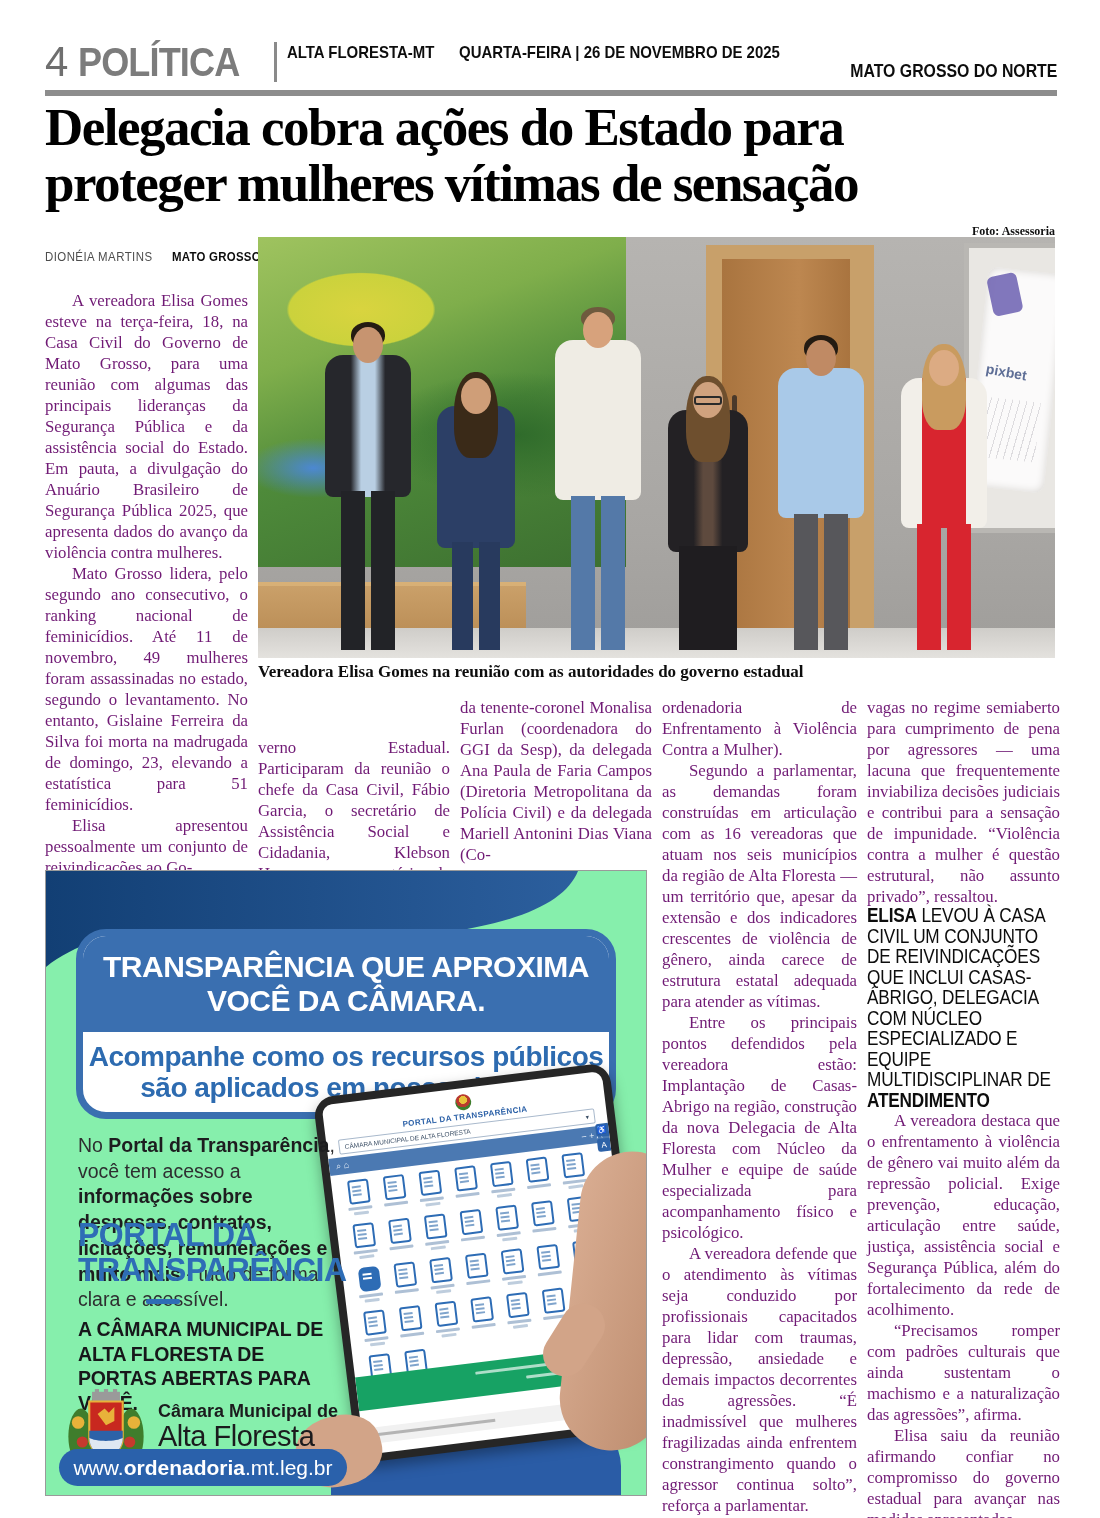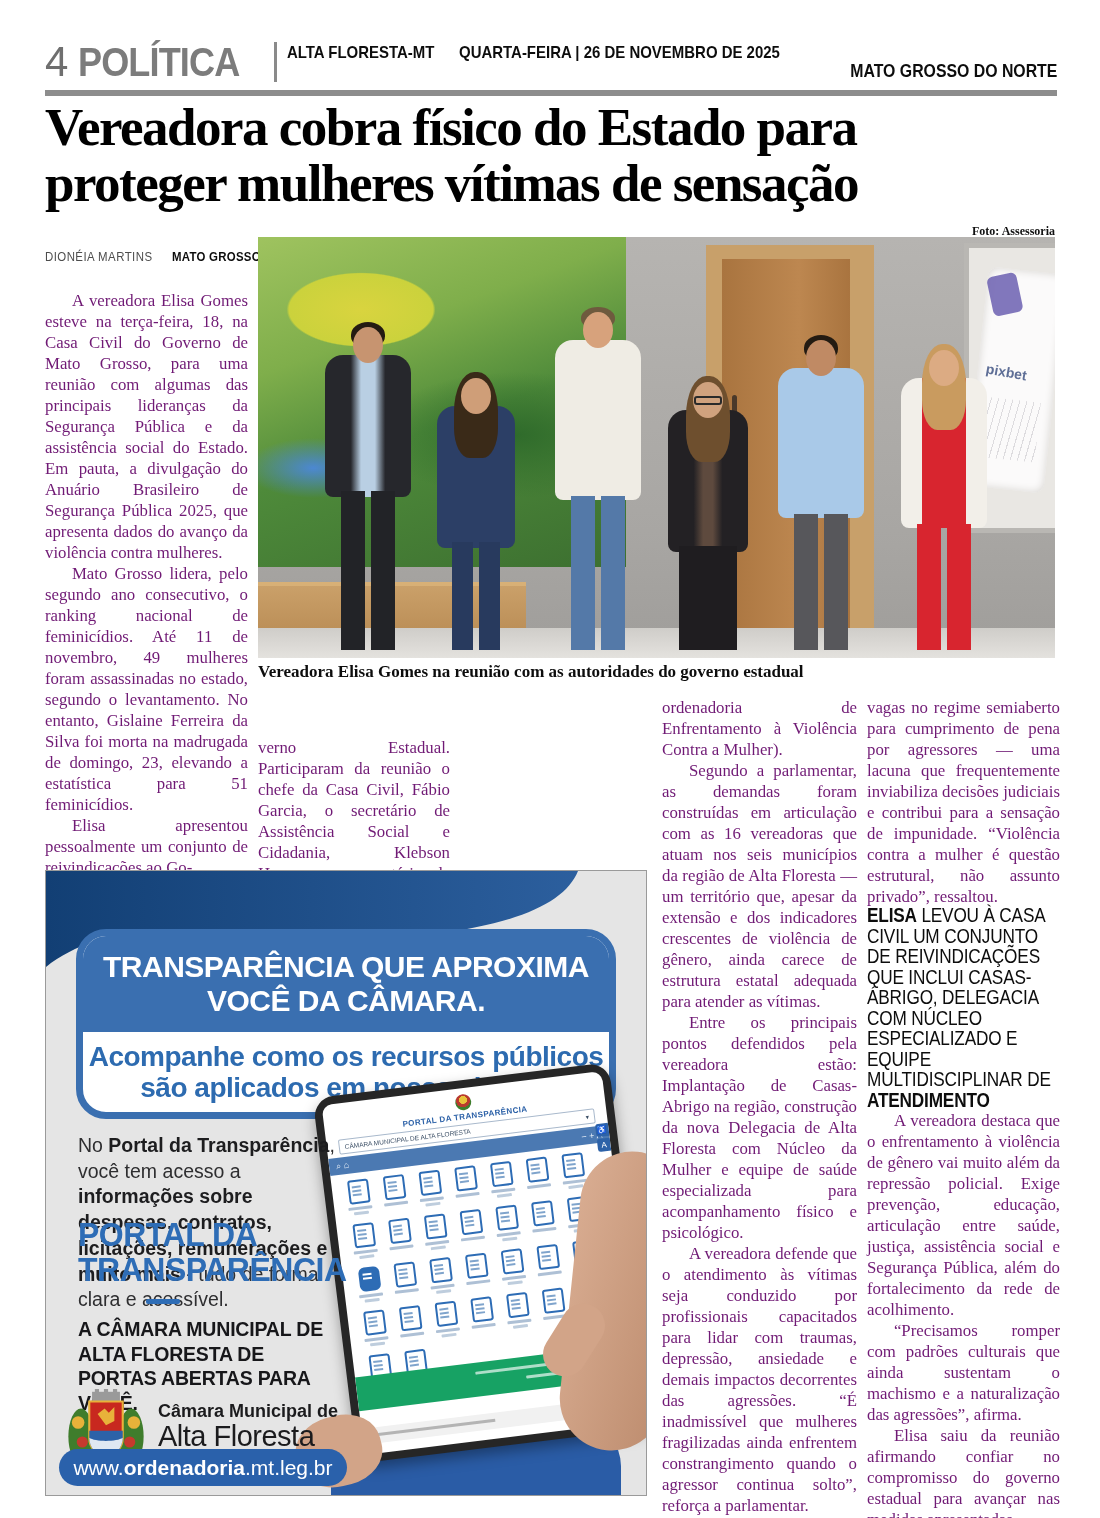--- a/index.html
+++ b/index.html
@@ -65,21 +65,21 @@
 
   .person{position:absolute;bottom:8px;}
   .person div{position:absolute;}
   .head{top:0;left:50%;transform:translateX(-50%);width:30px;height:36px;border-radius:50%;background:#c79470;z-index:3;}
   .hairS{top:-5px;left:50%;transform:translateX(-50%);width:34px;height:26px;border-radius:50% 50% 45% 45%;background:#241b12;z-index:2;}
   .hairL{top:-6px;left:50%;transform:translateX(-50%);width:44px;height:86px;border-radius:46% 46% 35% 35%;background:#3a2a18;z-index:2;}
   .torso{top:28px;left:50%;transform:translateX(-50%);width:86px;height:142px;border-radius:18px 18px 8px 8px;z-index:1;}
   .legs{top:164px;left:50%;transform:translateX(-50%);width:54px;bottom:0;z-index:1;}
 
   
-  .ad{left:45px;top:870px;width:600px;height:624px;background:#e5e5e5;border:1px solid #9a9a9a;overflow:hidden;
+  .ad{left:45px;top:870px;width:600px;height:624px;background:#86efac;border:1px solid #9a9a9a;overflow:hidden;
       font-family:"Liberation Sans",sans-serif;}
   .ad-wave{position:absolute;left:0;top:0;width:600px;height:100px;z-index:1;}
   .ad-box{position:absolute;left:30px;top:58px;width:526px;height:176px;border:7px solid #3a6fb0;border-radius:30px;background:#fff;z-index:2;overflow:hidden;}
   .ad-box-top{height:96px;background:#3a6fb0;color:#fff;display:flex;align-items:center;justify-content:center;text-align:center;
       font-weight:800;font-size:30px;line-height:1.15;letter-spacing:-.5px;}
   .ad-box-bot{height:80px;display:flex;align-items:center;justify-content:center;text-align:center;color:#2d6bb0;
       font-weight:600;font-size:28px;line-height:1.12;letter-spacing:-.5px;}
   .ad-para{position:absolute;left:32px;top:262px;width:268px;font-size:19.5px;line-height:1.32;color:#2e2e30;z-index:7;}
   .ad-para b{color:#1d1d1f;}
   .ad-portal{position:absolute;left:32px;top:346px;width:300px;font-size:34px;font-weight:800;color:#2e6db6;line-height:1.04;letter-spacing:-.5px;z-index:7;
@@ -144,21 +144,21 @@
     <span class="hdr-div"></span>
     <span class="hdr-mid">
       <div class="l1 cond">ALTA FLORESTA-MT</div>
       <div class="l2 cond">QUARTA-FEIRA | 26 DE NOVEMBRO DE 2025</div>
     </span>
     <span class="hdr-right cond" style="transform-origin:100% 50%;">MATO GROSSO DO NORTE</span>
   </div>
   <div class="abs hdr-rule"></div>
 
   <div class="abs headline">
-    <div>Vereadora cobra físico do Estado para</div>
+    <div>Delegacia cobra ações do Estado para</div>
     <div>proteger mulheres vítimas de sensação</div>
   </div>
   <div class="abs photo-credit">Foto: Assessoria</div>
   <div class="abs byline">
     <div class="a cond">DIONÉIA MARTINS</div>
     <div class="o cond">MATO GROSSO DO NORTE</div>
   </div>
 
   <div class="abs photo">
     <div class="landscape"></div>
@@ -216,20 +216,23 @@
   </div>
   <div class="abs caption">Vereadora Elisa Gomes na reunião com as autoridades do governo estadual</div>
 
   <div class="abs col c1">
     <p>A vereadora Elisa Gomes esteve na terça-feira, 18, na Casa Civil do Governo de Mato Grosso, para uma reunião com algumas das principais lideranças da Segurança Pública e da assistência social do Estado. Em pauta, a divulgação do Anuário Brasileiro de Segurança Pública 2025, que apresenta dados do avanço da violência contra mulheres.</p>
     <p>Mato Grosso lidera, pelo segundo ano consecutivo, o ranking nacional de feminicídios. Até 11 de novembro, 49 mulheres foram assassinadas no estado, segundo o levantamento. No entanto, Gislaine Ferreira da Silva foi morta na madrugada de domingo, 23, elevando a estatística para 51 feminicídios.</p>
     <p>Elisa apresentou pessoalmente um conjunto de reivindicações ao Go-</p>
   </div>
   <div class="abs col c2">
     <p class="noind">verno Estadual. Participaram da reunião o chefe da Casa Civil, Fábio Garcia, o secretário de Assistência Social e Cidadania, Klebson Haagsma, o secretário de Segurança Pública, coronel César Roveri, além</p>
+  </div>
+  <div class="abs col c3">
+    <p class="noind">da tenente-coronel Monalisa Furlan (coordenadora do GGI da Sesp), da delegada Ana Paula de Faria Campos (Diretoria Metropolitana da Polícia Civil) e da delegada Mariell Antonini Dias Viana (Co-</p>
   </div>
   <div class="abs col c4">
     <p class="noind">ordenadoria de Enfrentamento à Violência Contra a Mulher).</p>
     <p>Segundo a parlamentar, as demandas foram construídas em articulação com as 16 vereadoras que atuam nos seis municípios da região de Alta Floresta — um território que, apesar da extensão e dos indicadores crescentes de violência de gênero, ainda carece de estrutura estatal adequada para atender as vítimas.</p>
     <p>Entre os principais pontos defendidos pela vereadora estão: Implantação de Casas-Abrigo na região, construção da nova Delegacia de Alta Floresta com Núcleo da Mulher e equipe de saúde especializada para acompanhamento físico e psicológico.</p>
     <p>A vereadora defende que o atendimento às vítimas seja conduzido por profissionais capacitados para lidar com traumas, depressão, ansiedade e demais impactos decorrentes das agressões. “É inadmissível que mulheres fragilizadas ainda enfrentem constrangimento quando o agressor continua solto”, reforça a parlamentar.</p>
     <p>Além dessas medidas estruturantes, Elisa também pediu que o Estado amplie</p>
   </div>
   <div class="abs col c5a">
     <p class="noind">vagas no regime semiaberto para cumprimento de pena por agressores — uma lacuna que frequentemente inviabiliza decisões judiciais e contribui para a sensação de impunidade. “Violência contra a mulher é questão estrutural, não assunto privado”, ressaltou.</p>

